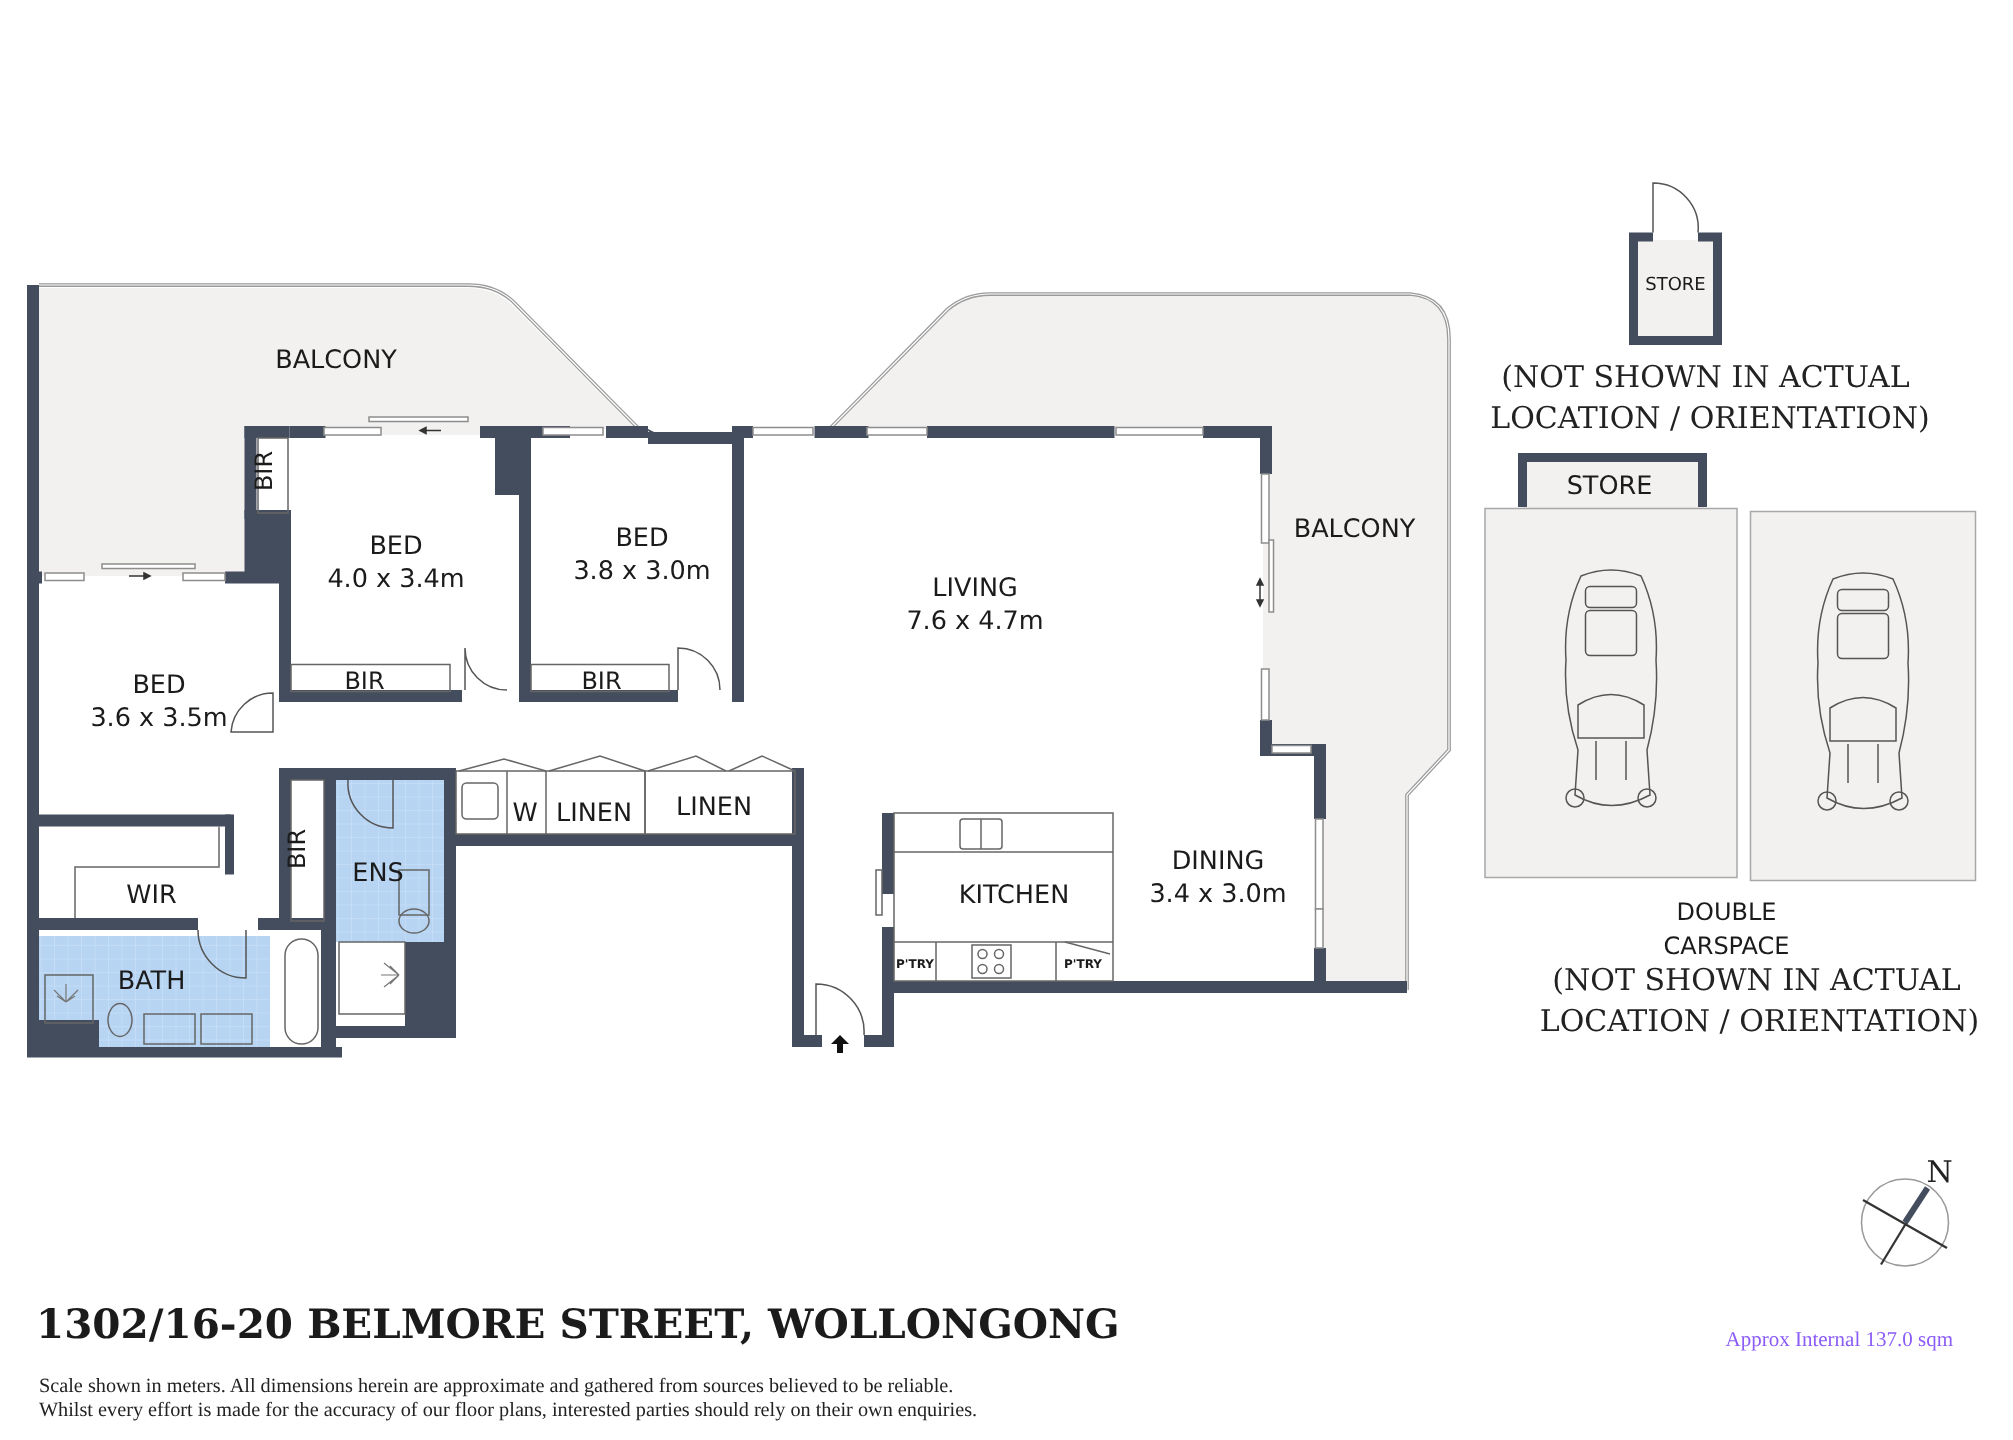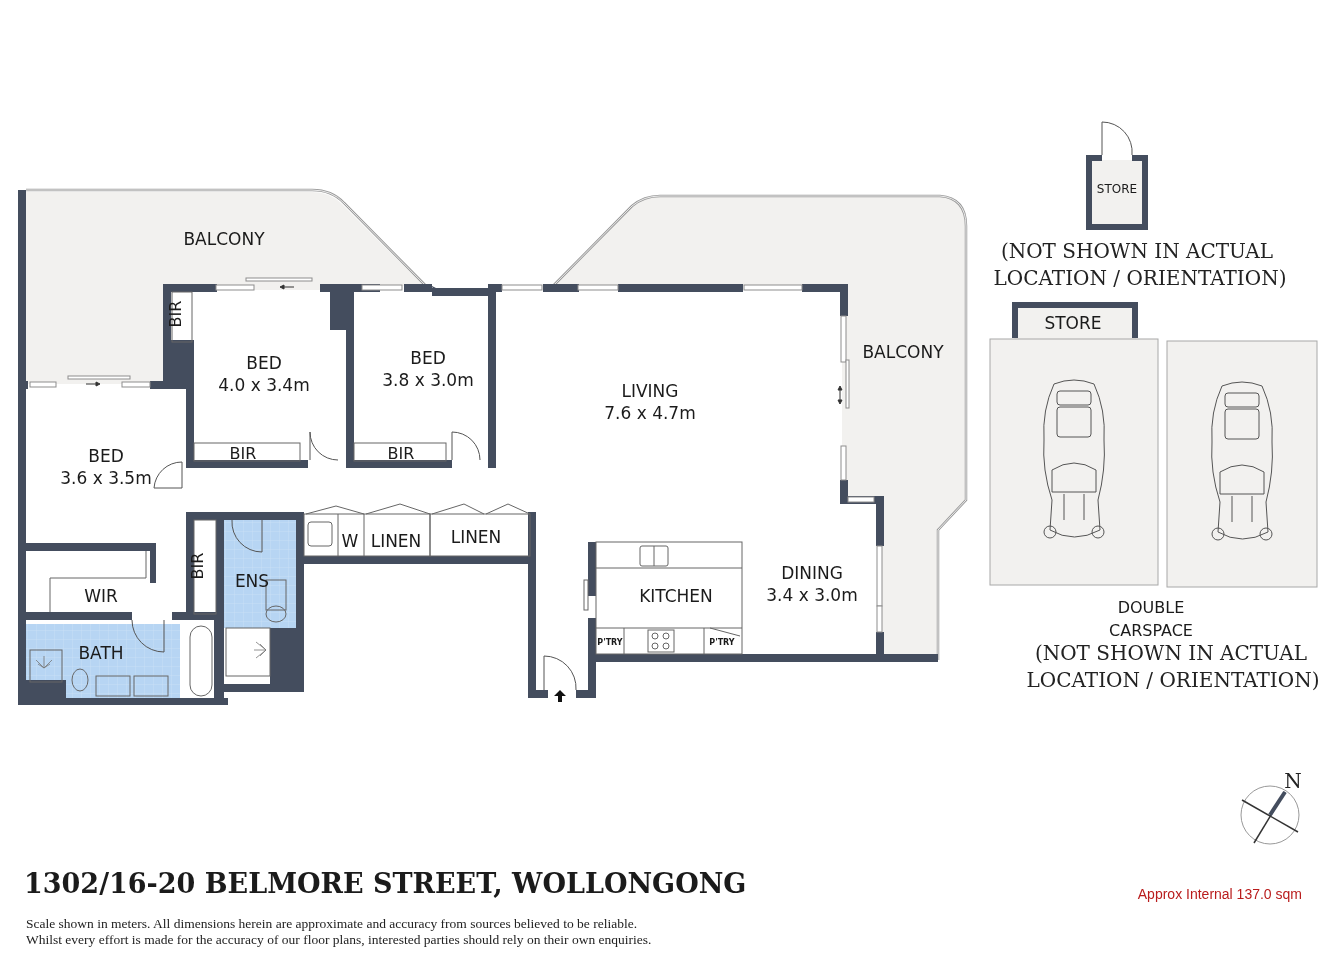--- a/index.html
+++ b/index.html
@@ -6,21 +6,21 @@
   body { width: 1342px; height: 960px; position: relative; overflow: hidden; font-family: "DejaVu Sans", sans-serif; }
   #plan { position: absolute; left: 0; top: 0; }
   .lbl { font-family: "DejaVu Sans", sans-serif; fill: #1b1b1b; text-anchor: middle; }
   .lbl-lg { font-size: 17px; }
   .lbl-md { font-size: 16px; }
   .lbl-sm { font-size: 12px; }
   .lbl-xs { font-size: 8px; font-weight: bold; }
   .serif { font-family: "DejaVu Serif", serif; fill: #222; text-anchor: middle; font-size: 20px; }
   .title { position: absolute; left: 24px; top: 868px; font-family: "DejaVu Serif", serif; font-size: 27px; color: #1b1b1b; letter-spacing: 0px; white-space: nowrap; font-weight: bold; }
   .disclaimer { position: absolute; left: 26px; font-family: "Liberation Serif", serif; font-size: 13.5px; color: #222; white-space: nowrap; }
-  .area { position: absolute; right: 40px; top: 886px; font-family: Liberation Sans, sans-serif; font-size: 14px; color: #b91c1c; white-space: nowrap; }
+  .area { position: absolute; right: 40px; top: 886px; font-family: Liberation Serif, serif; font-size: 14px; color: #8b5cf6; white-space: nowrap; }
 </style>
 </head>
 <body>
 
 <svg id="plan" width="1342" height="960" viewBox="0 0 1342 960">
 
   <path d="M26,192 L312,192 Q330,192 342,204 L424,286 L330,286 L330,290 L168,290 L168,384 L26,384 Z" fill="#f2f1ef" stroke="none"></path>
   <path d="M26,190 L312,190 Q332,190 344,203 L428,288" fill="none" stroke="#9a9a9a" stroke-width="2.5"></path>
   <path d="M26,190 L312,190 Q332,190 344,203 L428,288" fill="none" stroke="#ffffff" stroke-width="0.8"></path>
 
@@ -273,15 +273,15 @@
   <text class="serif" x="1137" y="258">(NOT SHOWN IN ACTUAL</text>
   <text class="serif" x="1140" y="285">LOCATION / ORIENTATION)</text>
   <text class="lbl lbl-lg" x="1073" y="329">STORE</text>
   <text class="lbl lbl-md" x="1151" y="613">DOUBLE</text>
   <text class="lbl lbl-md" x="1151" y="636">CARSPACE</text>
   <text class="serif" x="1171" y="660">(NOT SHOWN IN ACTUAL</text>
   <text class="serif" x="1173" y="687">LOCATION / ORIENTATION)</text>
 </svg>
 
 <div class="title">1302/16-20 BELMORE STREET, WOLLONGONG</div>
-<div class="disclaimer" style="top:916px;">Scale shown in meters. All dimensions herein are approximate and accuracy from sources believed to be reliable.</div>
+<div class="disclaimer" style="top:916px;">Scale shown in meters. All dimensions herein are approximate and gathered from sources believed to be reliable.</div>
 <div class="disclaimer" style="top:932px;text-align:center;">Whilst every effort is made for the accuracy of our floor plans, interested parties should rely on their own enquiries.</div>
 <div class="area">Approx Internal 137.0 sqm</div>
 
 </body></html>

